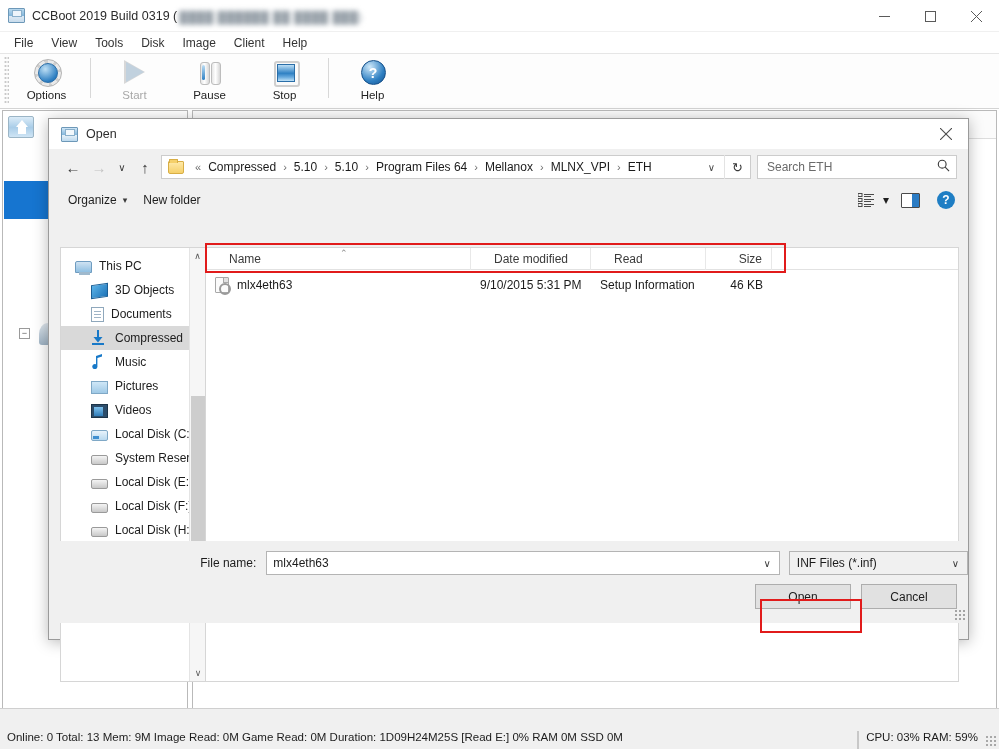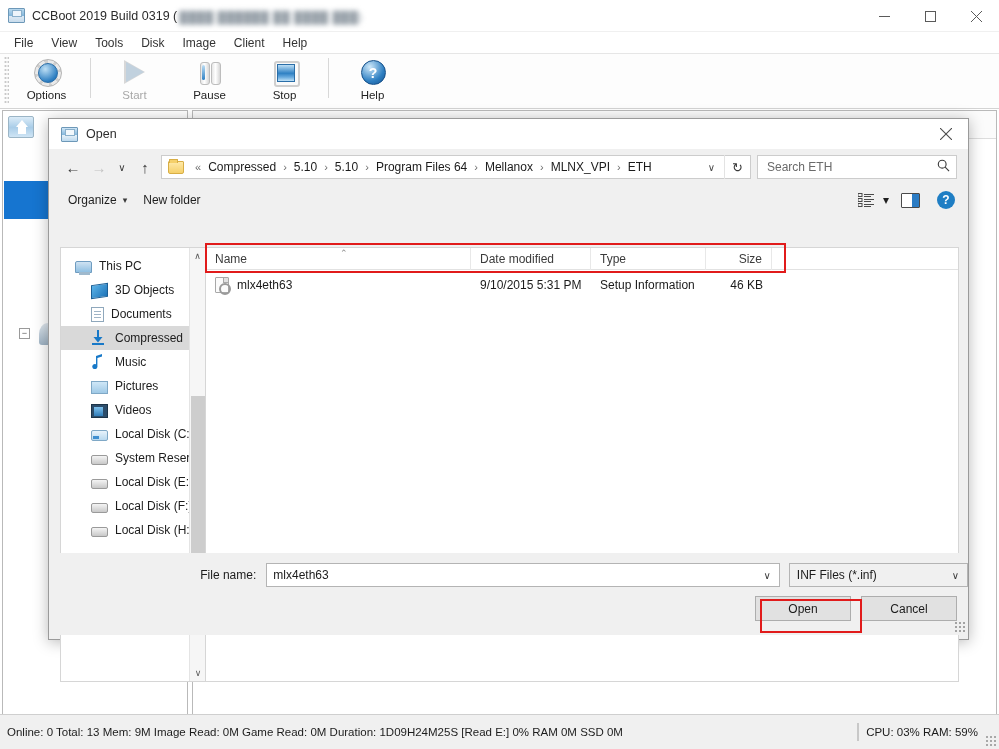--- a/index.html
+++ b/index.html
@@ -161,23 +161,23 @@
   .cc-toolstrip{
     position:absolute; left:0; top:0; width:803px; height:28px;
     background:#fbfbfb; border-bottom:1px solid #ddd; display:flex; align-items:center;
   }
   .cc-tool-ico{
     width:22px; height:9px; margin-left:22px; border-radius:2px;
     background:linear-gradient(#bedcf3,#3f8fd0); filter:blur(1.1px); opacity:.85;
   }
 
   .statusbar {
-    position:absolute; left:0; bottom:0; width:999px; height:35px;
+    position:absolute; left:0; bottom:0; width:999px; height:41px;
     background:#f0f0f0; border-top:1px solid #cfcfcf;
-    display:flex; align-items:center; font-size:11.5px; color:#1c1c1c;
+    display:flex; align-items:flex-end; font-size:11.5px; color:#1c1c1c;
   }
   .sb-cell { padding:0 7px; height:25px; display:flex; align-items:center; }
   .sb-div { width:1px; height:18px; background:#c8c8c8; }
   .sb-left { flex:1 1 auto; }
   .sb-grip{
     width:12px;height:12px;margin-right:2px;align-self:flex-end;margin-bottom:2px;
     background-image: radial-gradient(circle, #a8a8a8 0.9px, transparent 1.1px);
     background-size:4px 4px;
   }
 
@@ -291,21 +291,21 @@
   .sb-thumb{ position:absolute; left:1px; width:14px; top:148px; height:175px; background:#cdcdcd; }
 
   .filepane{
     flex:1 1 auto; height:435px; background:#ffffff; border:1px solid #d6d6d6; border-left:none;
     position:relative;
   }
   .col-head{
     height:22px; display:flex; align-items:center; border-bottom:1px solid #e2e2e2;
     font-size:12px; color:#3b3b3b; position:relative;
   }
-  .col{ height:22px; display:flex; align-items:center; padding-left:9px; border-right:1px solid #e8e8e8; }
+  .col{ height:22px; display:flex; align-items:center; padding-left:23px; border-right:1px solid #e8e8e8; }
   .c-name{ width:265px; }
   .c-date{ width:120px; }
   .c-type{ width:115px; }
   .c-size{ width:66px; justify-content:flex-end; padding-right:9px; }
   .sort-caret{
     position:absolute; left:134px; top:0px; font-size:9px; color:#8a8a8a;
   }
   .file-row{
     position:relative; height:23px; display:flex; align-items:center; font-size:12px; color:#1b1b1b;
     margin-top:3px;
@@ -327,21 +327,21 @@
     background:#e2e2e2; border-left:1px solid #a8a8a8; border-bottom:1px solid #a8a8a8;
   }
 
   .redbox{
     position:absolute; border:2px solid #e11b1b; pointer-events:none;
   }
   #redbox-file{ left:205px; top:243px; width:581px; height:30px; }
   #redbox-open{ left:760px; top:599px; width:102px; height:34px; }
 
   .dlg-footer{
-    position:absolute; left:0; bottom:4px; width:919px; height:82px; background:#f0f0f0;
+    position:absolute; left:0; bottom:16px; width:919px; height:82px; background:#f0f0f0;
   }
   .fn-row{ position:absolute; left:0; top:10px; width:919px; height:24px; display:flex; align-items:center; }
   .fn-label{ width:222px; text-align:right; padding-right:10px; font-size:12px; color:#1c1c1c; }
   .fn-input{
     width:525px; height:24px; background:#fff; border:1px solid #b4b4b4;
     display:flex; align-items:center; padding-left:6px; font-size:12px; color:#1b1b1b;
   }
   .fn-chev{ margin-left:auto; padding:0 8px; color:#3a3a3a; font-size:10px; }
   .filter-combo{
     width:183px; height:24px; margin-left:9px; background:#f0f0f0; border:1px solid #b4b4b4;
@@ -610,21 +610,21 @@
             <div class="sb-arrow">∧</div>
             <div class="sb-thumb"></div>
             <div class="sb-arrow" style="position:absolute;bottom:0;left:0;width:16px">∨</div>
           </div>
         </div>
 
         <div class="filepane">
           <div class="col-head">
             <div class="col c-name">Name</div>
             <div class="col c-date">Date modified</div>
-            <div class="col c-type">Type</div>
+            <div class="col c-type">Read</div>
             <div class="col c-size">Size</div>
             <div class="sort-caret">⌃</div>
           </div>
           <div class="file-row">
             <div class="f-name">
               <span class="inf-ico"></span>
               <span>mlx4eth63</span>
             </div>
             <div class="f-date">9/10/2015 5:31 PM</div>
             <div class="f-type">Setup Information</div>

